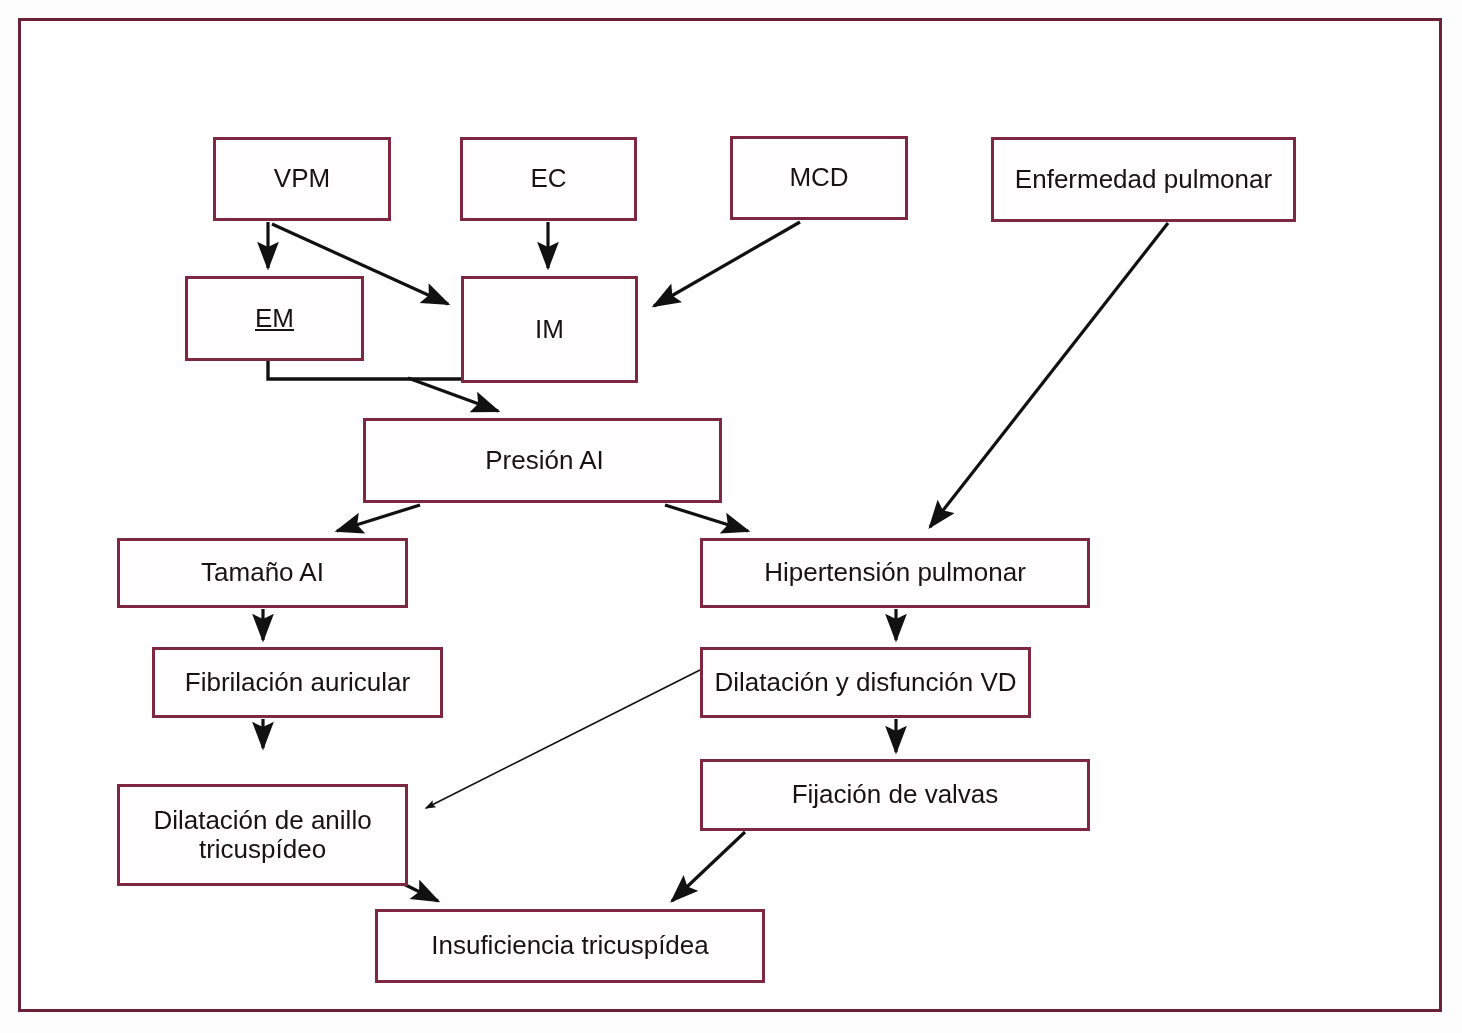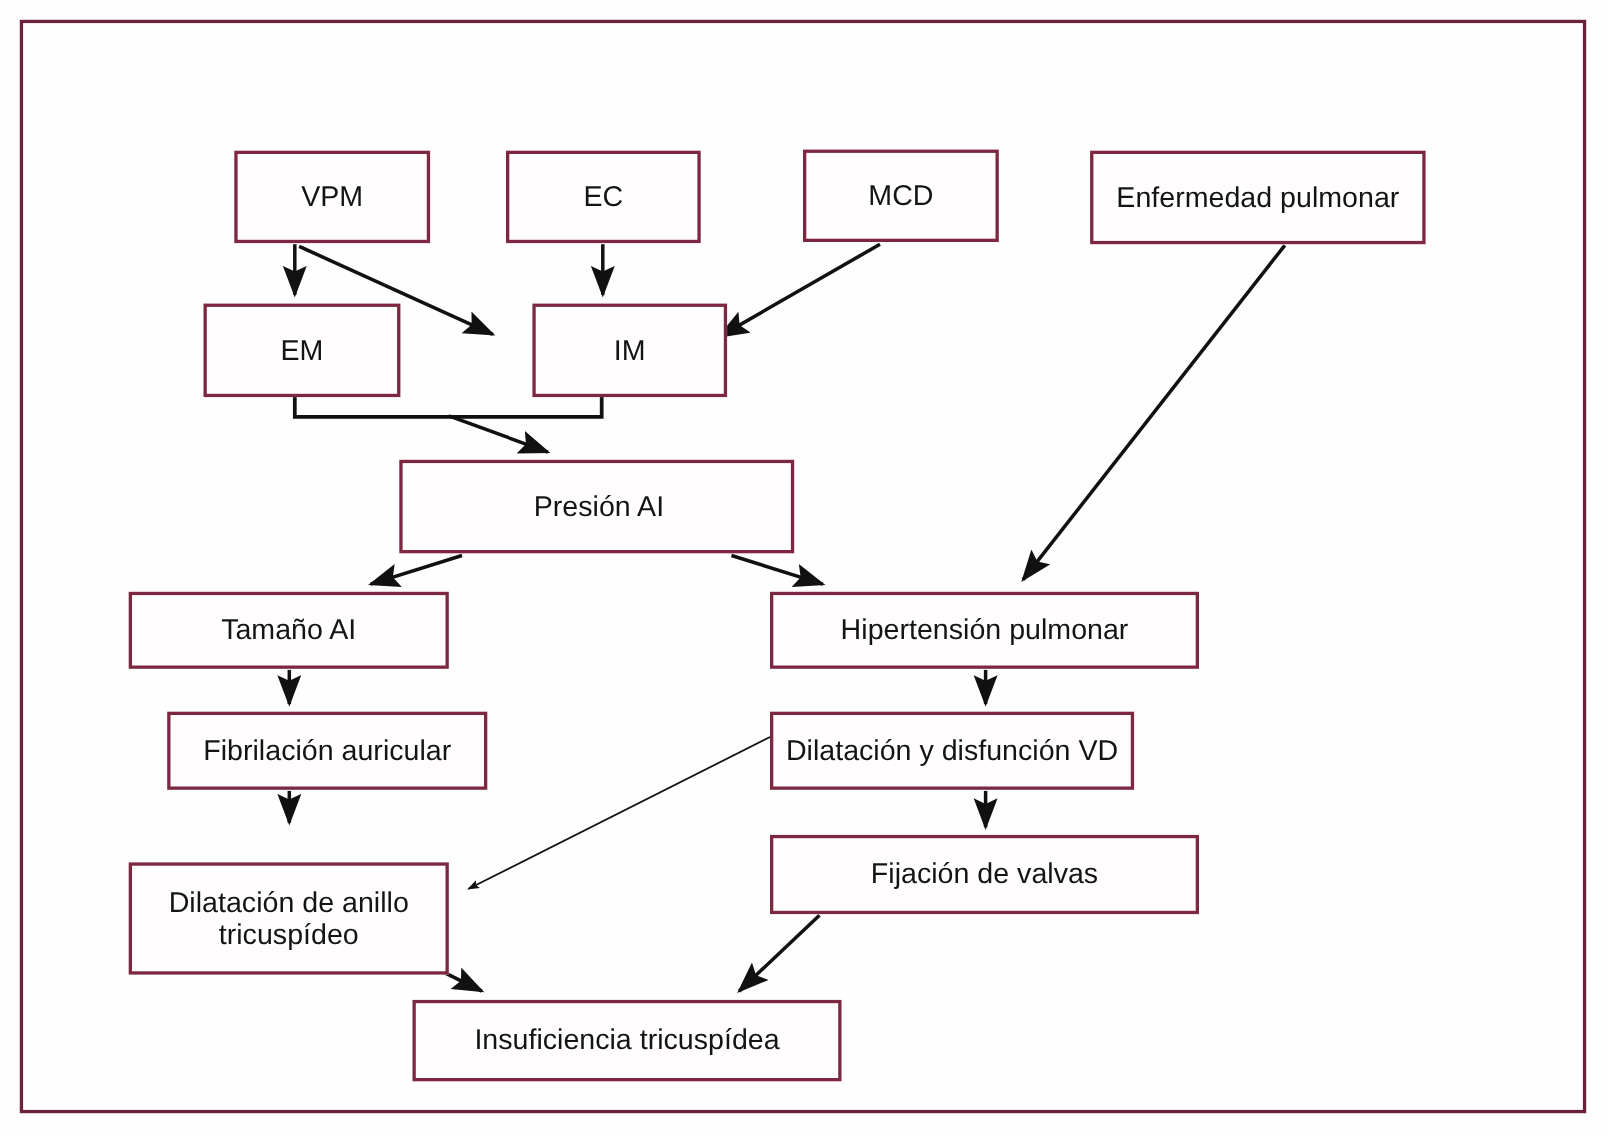--- a/index.html
+++ b/index.html
@@ -123,25 +123,25 @@
   </div>
 
   <div class="node" id="n-mcd" style="left: 730px; top: 136px; width: 178px; height: 84px; border-color: rgb(125, 39, 64);">
     <span>MCD</span>
   </div>
 
   <div class="node" id="n-enfermedad_pulmonar" style="left: 991px; top: 137px; width: 305px; height: 85px; border-color: rgb(125, 39, 64);">
     <span>Enfermedad pulmonar</span>
   </div>
 
-  <div class="node" id="n-em" style="left: 185px; top: 276px; width: 179px; height: 85px; border-color: rgb(125, 39, 64);">
+  <div class="node" id="n-em" style="left: 185px; top: 276px; width: 179px; height: 85px; border-color: rgb(125, 39, 64); text-decoration: underline;">
     <span>EM</span>
   </div>
 
-  <div class="node" id="n-im" style="left: 461px; top: 276px; width: 177px; height: 85px; border-color: rgb(125, 39, 64); margin-left: 23px;">
+  <div class="node" id="n-im" style="left: 461px; top: 276px; width: 177px; height: 107px; border-color: rgb(125, 39, 64);">
     <span>IM</span>
   </div>
 
   <div class="node" id="n-presion_ai" style="left: 363px; top: 418px; width: 359px; height: 85px; border-color: rgb(125, 39, 64); padding-left: 10px;">
     <span>Presión AI</span>
   </div>
 
   <div class="node" id="n-tamano_ai" style="left: 117px; top: 538px; width: 291px; height: 70px; border-color: rgb(125, 39, 64);">
     <span>Tamaño AI</span>
   </div>

